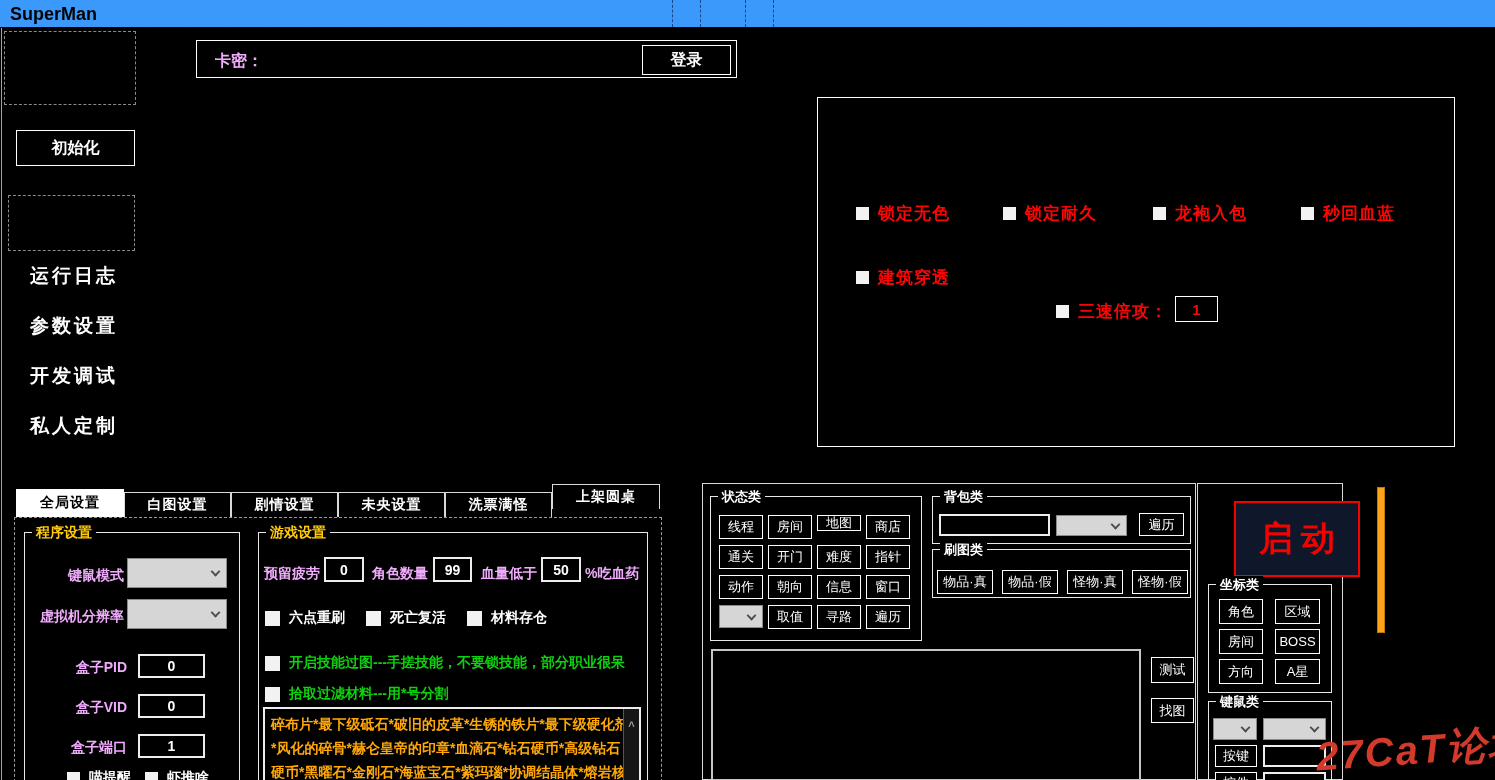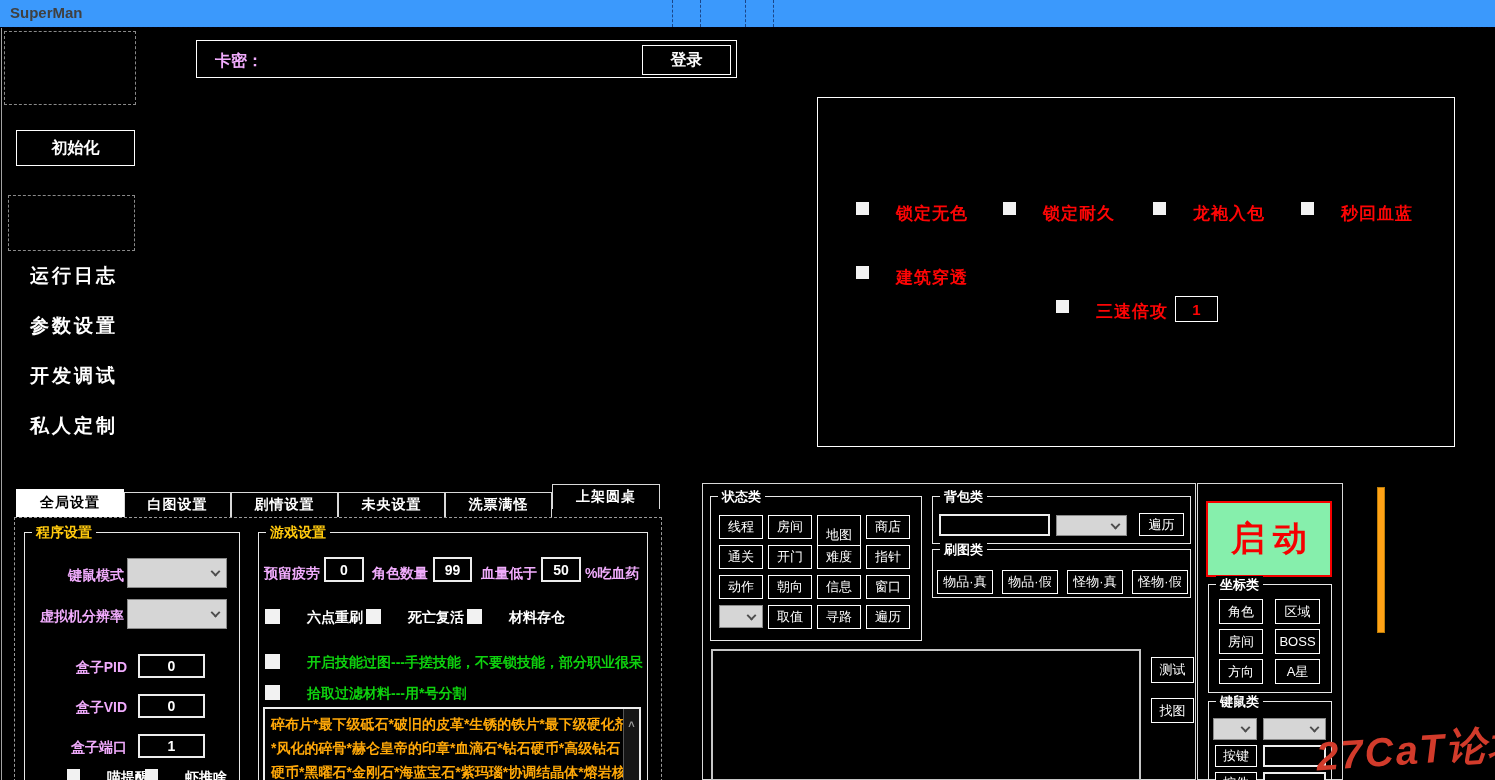--- a/index.html
+++ b/index.html
@@ -2,64 +2,64 @@
 <html><head>
 <meta charset="utf-8">
 <style>
   * { margin:0; padding:0; box-sizing:border-box; }
   html,body { width:1495px; height:780px; background:#000; overflow:hidden;
     font-family:"Liberation Sans","DejaVu Sans",sans-serif; }
   .abs { position:absolute; }
   
   .titlebar { left:0; top:1; width:1495px; height:27px; background:#3b99fc;
     outline:1px dashed rgba(0,0,40,.55); }
-  .titlebar .title { position:absolute; left:10px; top:4px; color:#404040;
-    font-weight:bold; font-size:15px; }
+  .titlebar .title { position:absolute; left:10px; top:4px; color:#000000;
+    font-weight:bold; font-size:18px; }
   .tb-guide { position:absolute; top:0; height:27px; width:0;
     border-left:1px dashed rgba(0,0,40,.55); }
   .edge-left { left:1px; top:28px; width:1px; height:752px; background:#e8e8e8; opacity:.7; }
   
   .panelbox { border:1px solid #fff; background:#000; }
   .dashedbox { border:1px dashed #8a8a8a; background:#000; }
   .btn { border:1px solid #fff; background:#000; color:#fff; display:flex;
     align-items:center; justify-content:center; font-size:13px; cursor:default; }
   .btn.big { font-weight:bold; font-size:16px; }
   .inputbox { border:2px solid #ededed; background:#000; color:#fff; text-align:center;
     font-weight:bold; font-size:14px; font-family:"Liberation Sans","DejaVu Sans",sans-serif; outline:none; }
   .combo { background:#d6d6d6; border:1px solid #8a8a8a; position:absolute; }
   .combo .chev { position:absolute; right:7px; top:50%; width:7px; height:7px;
     border-left:2px solid #4d4d4d; border-bottom:2px solid #4d4d4d;
     transform:translateY(-70%) rotate(-45deg); }
   .group { position:absolute; border:1px solid #e8e8e8; }
   .group > .glabel { position:absolute; top:-9px; left:7px; background:#000;
     padding:0 4px; font-weight:bold; font-size:13px; color:#fff; white-space:nowrap; }
   .group > .glabel.yellow { color:#ffc90e; font-size:14px; }
-  .cb { position:absolute; display:flex; gap:27px; white-space:nowrap; }
+  .cb { position:absolute; display:flex; align-items:center; gap:9px; white-space:nowrap; }
   .cb .sq { width:13px; height:13px; background:#f2f2f2; flex:0 0 auto; }
   .cb .sq.lg { width:15px; height:15px; }
   .cb .t { font-weight:bold; font-size:14px; color:#fff; }
   .cb.red .t { color:#fe0505; font-size:17px; letter-spacing:1px; }
   .cb.green .t { color:#0ed10e; }
   .menuitem { position:absolute; color:#fff; font-weight:bold; font-size:19px;
     letter-spacing:3px; cursor:default; }
   
   .tab { position:absolute; display:flex; align-items:center; justify-content:center;
     font-weight:bold; font-size:14px; letter-spacing:1px; cursor:default; }
   .tab.sel { background:#fff; color:#000; }
   .tab.unsel { background:#000; color:#fff; border:1px solid #d9d9d9; border-bottom:none; }
   .label { position:absolute; color:#f0abfc; font-weight:bold; font-size:14px; white-space:nowrap; }
   .materials { position:absolute; border:2px solid #ededed; background:#000; color:#ffa808;
     font-weight:bold; font-size:14px; line-height:24px; padding:3px 6px 0 6px; overflow:hidden; }
   .mscroll { position:absolute; top:0; right:0; width:16px; height:100%;
     border-left:1px solid #555; background:#161616; color:#9a9a9a; font-size:11px;
     text-align:center; padding-top:3px; }
   .outputbox { position:absolute; border:2px solid #c6c6c6; background:#000; }
-  .startbtn { position:absolute; border:2px solid #f60000; background:#86efac; color:#f60000;
+  .startbtn { position:absolute; border:2px solid #f60000; background:#0f172a; color:#f60000;
     font-weight:bold; font-size:34px; letter-spacing:8px; display:flex; align-items:center;
-    justify-content:center; padding-left:8px; }
+    justify-content:center; padding-left:8px;margin-left:28px; }
   .orangebar { position:absolute; background:#ffa216; border:1px solid #bd7d07; }
   .watermark { position:absolute; color:#d23b2b; font-weight:bold; font-style:italic;
     font-size:40px; transform:rotate(-4deg); letter-spacing:2px; white-space:nowrap; }
 </style>
 </head>
 <body>
 
 <div class="abs titlebar">
   <span class="title">SuperMan</span>
   <span class="tb-guide" style="left:672px"></span>
@@ -186,21 +186,21 @@
     <span class="mscroll">˄</span>
   </div>
 </div>
 
 <div class="abs panelbox" style="left:702px;top:483px;width:494px;height:297px;border-color:#d9d9d9">
 
   <div class="group" style="left:7px;top:12px;width:212px;height:145px">
     <span class="glabel">状态类</span>
     <div class="btn" style="position:absolute;left:8px;top:18px;width:44px;height:24px">线程</div>
     <div class="btn" style="position:absolute;left:57px;top:18px;width:44px;height:24px">房间</div>
-    <div class="btn" style="position:absolute;left:106px;top:18px;width:44px;height:40px">地图</div>
+    <div class="btn" style="position:absolute;left:106px;top:18px;width:44px;height:16px">地图</div>
     <div class="btn" style="position:absolute;left:155px;top:18px;width:44px;height:24px">商店</div>
     <div class="btn" style="position:absolute;left:8px;top:48px;width:44px;height:24px">通关</div>
     <div class="btn" style="position:absolute;left:57px;top:48px;width:44px;height:24px">开门</div>
     <div class="btn" style="position:absolute;left:106px;top:48px;width:44px;height:24px">难度</div>
     <div class="btn" style="position:absolute;left:155px;top:48px;width:44px;height:24px">指针</div>
     <div class="btn" style="position:absolute;left:8px;top:78px;width:44px;height:24px">动作</div>
     <div class="btn" style="position:absolute;left:57px;top:78px;width:44px;height:24px">朝向</div>
     <div class="btn" style="position:absolute;left:106px;top:78px;width:44px;height:24px">信息</div>
     <div class="btn" style="position:absolute;left:155px;top:78px;width:44px;height:24px">窗口</div>
     <div class="combo" style="left:8px;top:108px;width:44px;height:23px">

